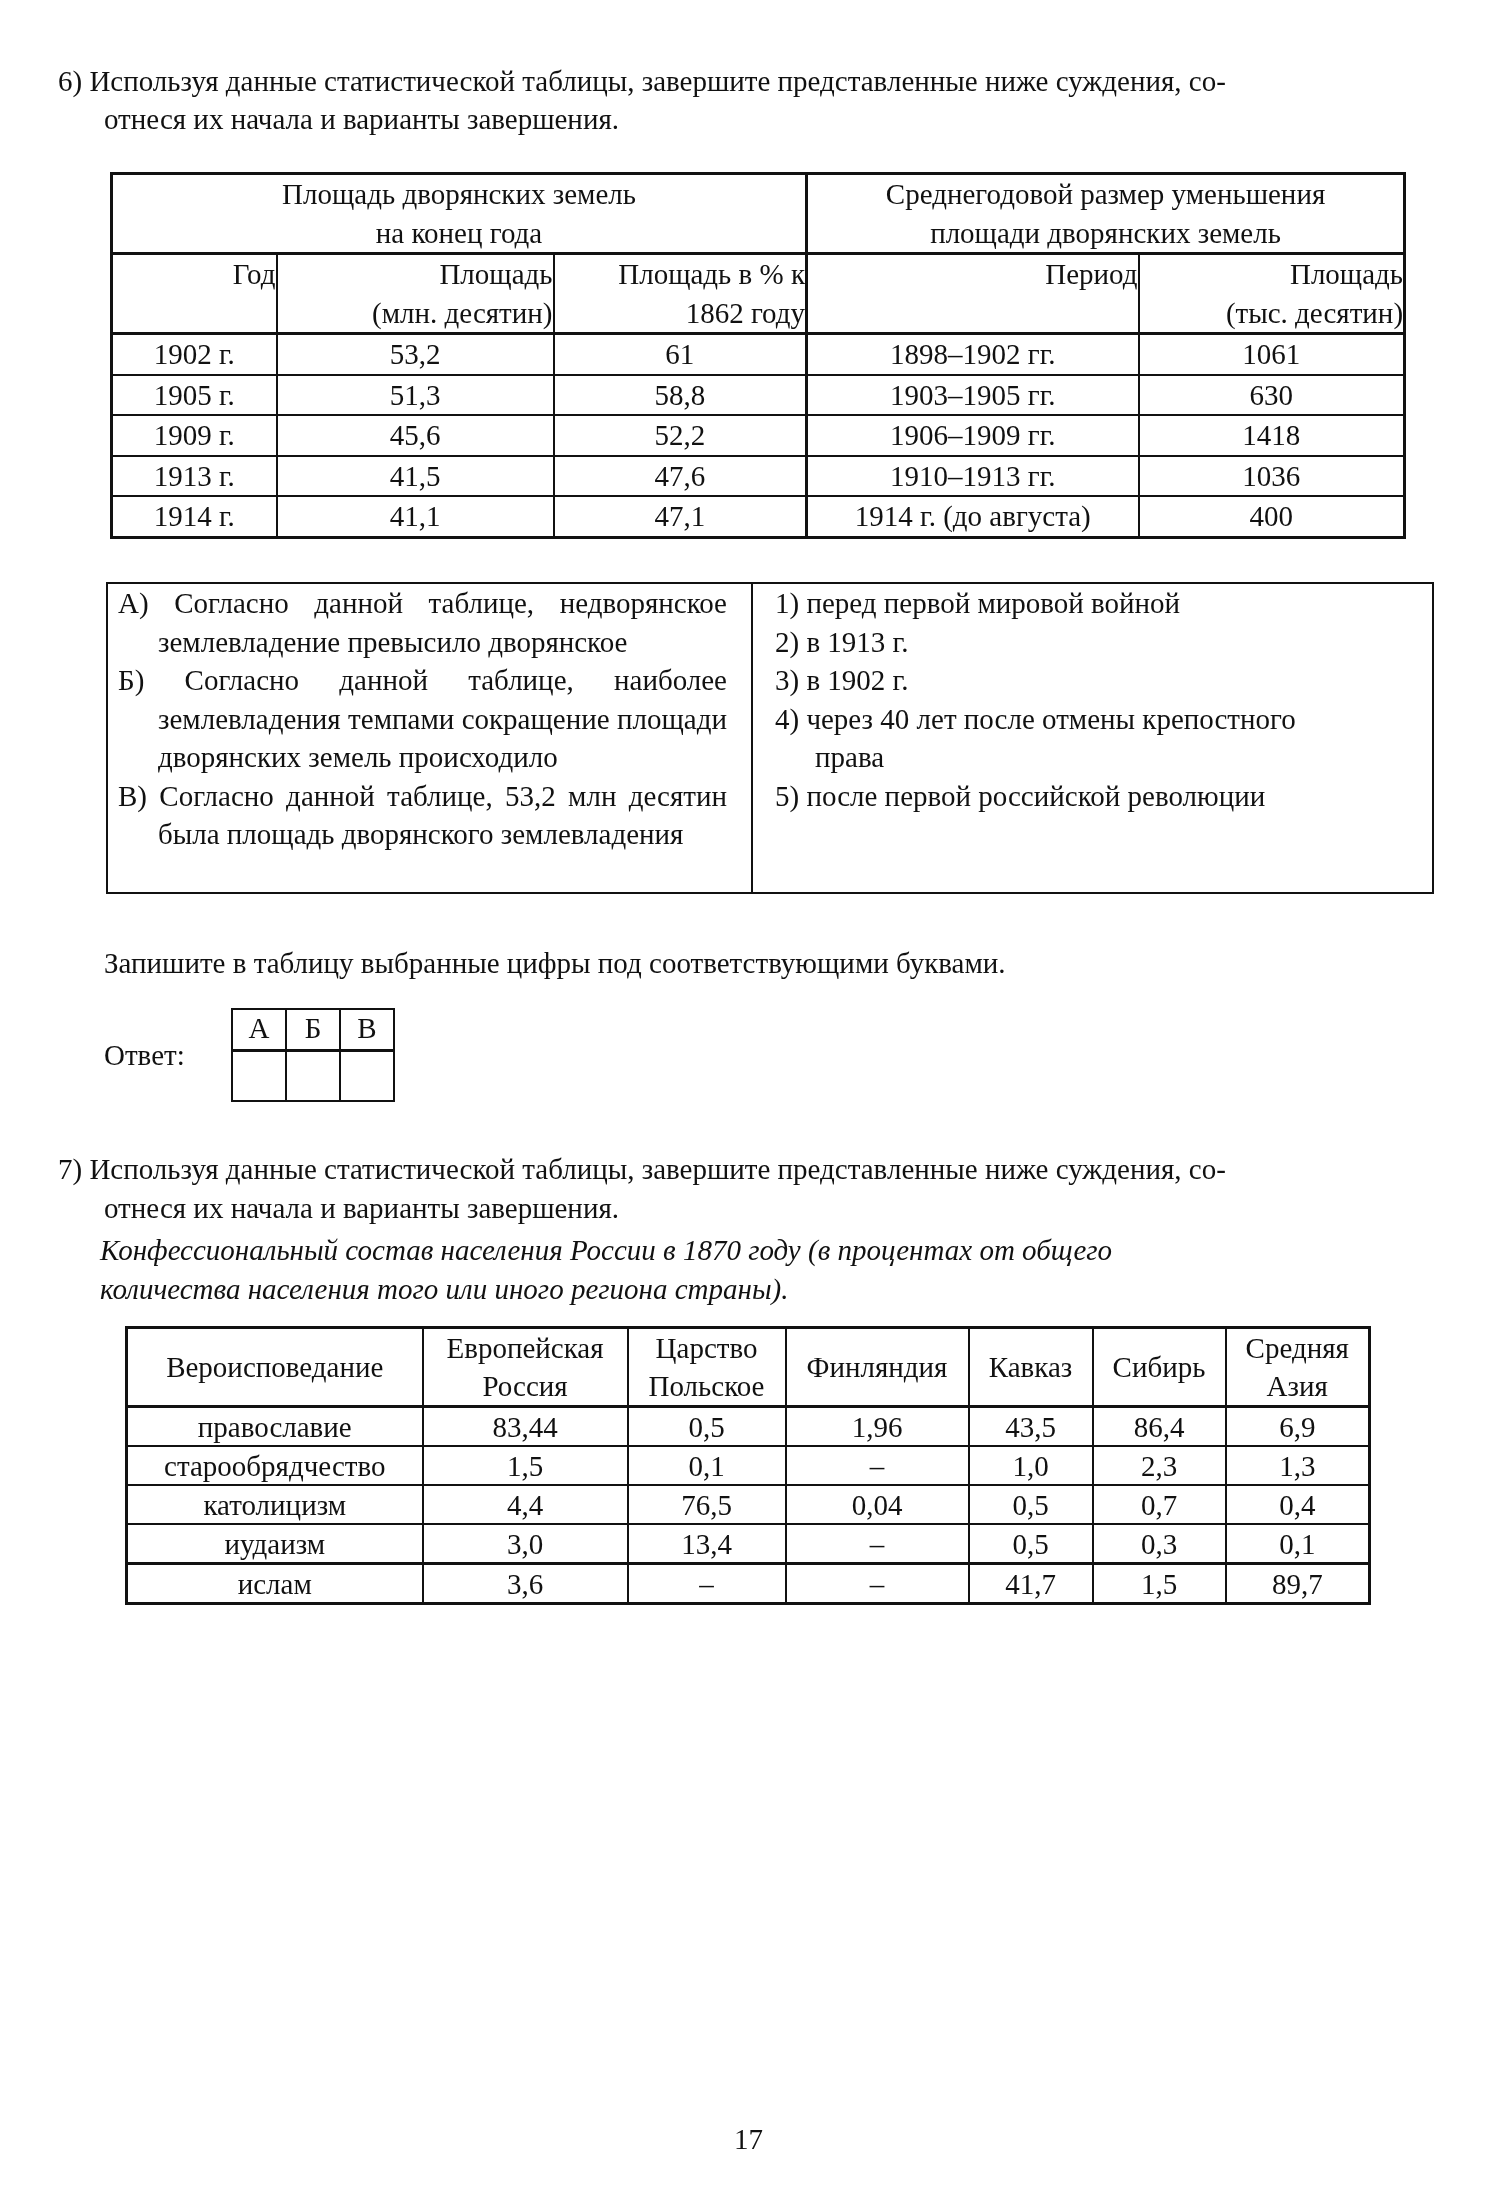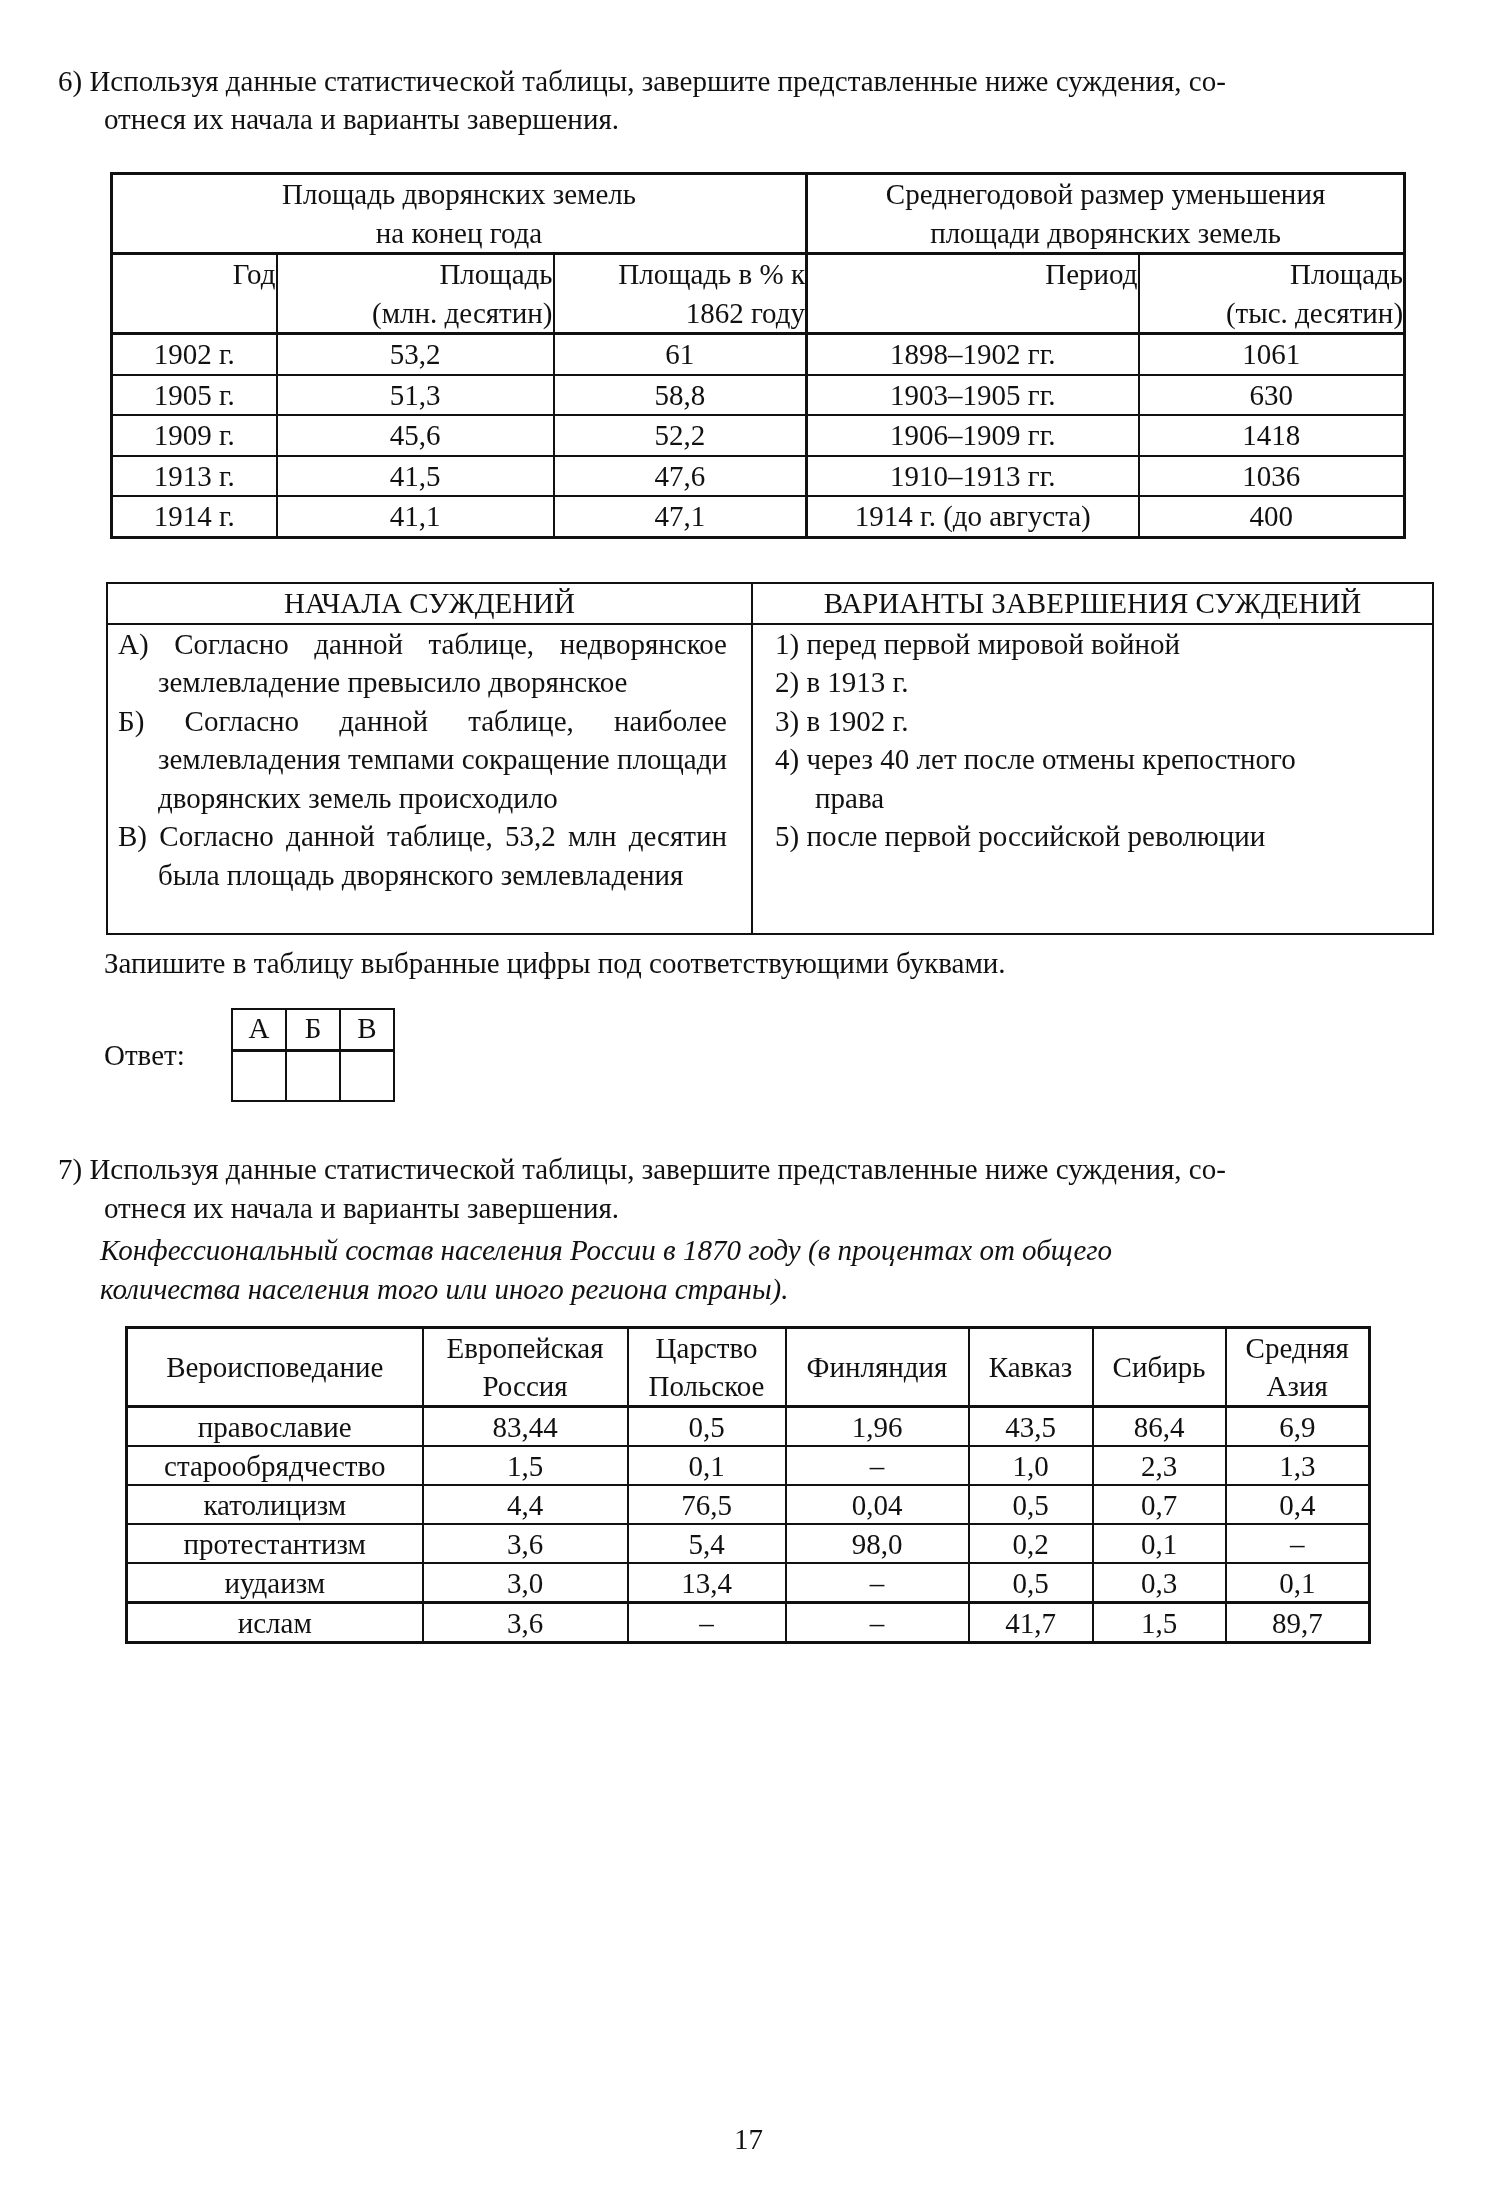--- a/index.html
+++ b/index.html
@@ -129,24 +129,20 @@
       </tr>
     </tbody>
 </table>
 
 <table id="t2">
   <colgroup>
       <col style="width:645px">
       <col style="width:681px">
     </colgroup>
   <tbody>
-      <tr class="hdr">
-    <td>НАЧАЛА СУЖДЕНИЙ</td>
-    <td>ВАРИАНТЫ ЗАВЕРШЕНИЯ СУЖДЕНИЙ</td>
-  </tr>
   <tr class="body">
     <td style="padding:0 24px 0 10px;margin-top:48px;">
       <span class="item">А) Согласно данной таблице, недворянское землевладение превысило дворянское</span>
       <span class="item">Б) Согласно данной таблице, наиболее землевладения темпами сокращение площади дворянских земель происходило</span>
       <span class="item">В) Согласно данной таблице, 53,2 млн десятин была площадь дворянского землевладения</span>
     </td>
     <td style="padding:0 20px 0 22px;">
       <span class="opt">1) перед первой мировой войной</span>
       <span class="opt">2) в 1913 г.</span>
       <span class="opt">3) в 1902 г.</span>
@@ -243,29 +239,20 @@
       <tr>
         <td>католицизм</td>
         <td>4,4</td>
         <td>76,5</td>
         <td>0,04</td>
         <td>0,5</td>
         <td>0,7</td>
         <td>0,4</td>
       </tr>
       <tr>
-        <td>протестантизм</td>
-        <td>3,6</td>
-        <td>5,4</td>
-        <td>98,0</td>
-        <td>0,2</td>
-        <td>0,1</td>
-        <td>–</td>
-      </tr>
-      <tr>
         <td>иудаизм</td>
         <td>3,0</td>
         <td>13,4</td>
         <td>–</td>
         <td>0,5</td>
         <td>0,3</td>
         <td>0,1</td>
       </tr>
       <tr class="lastrow">
         <td>ислам</td>

